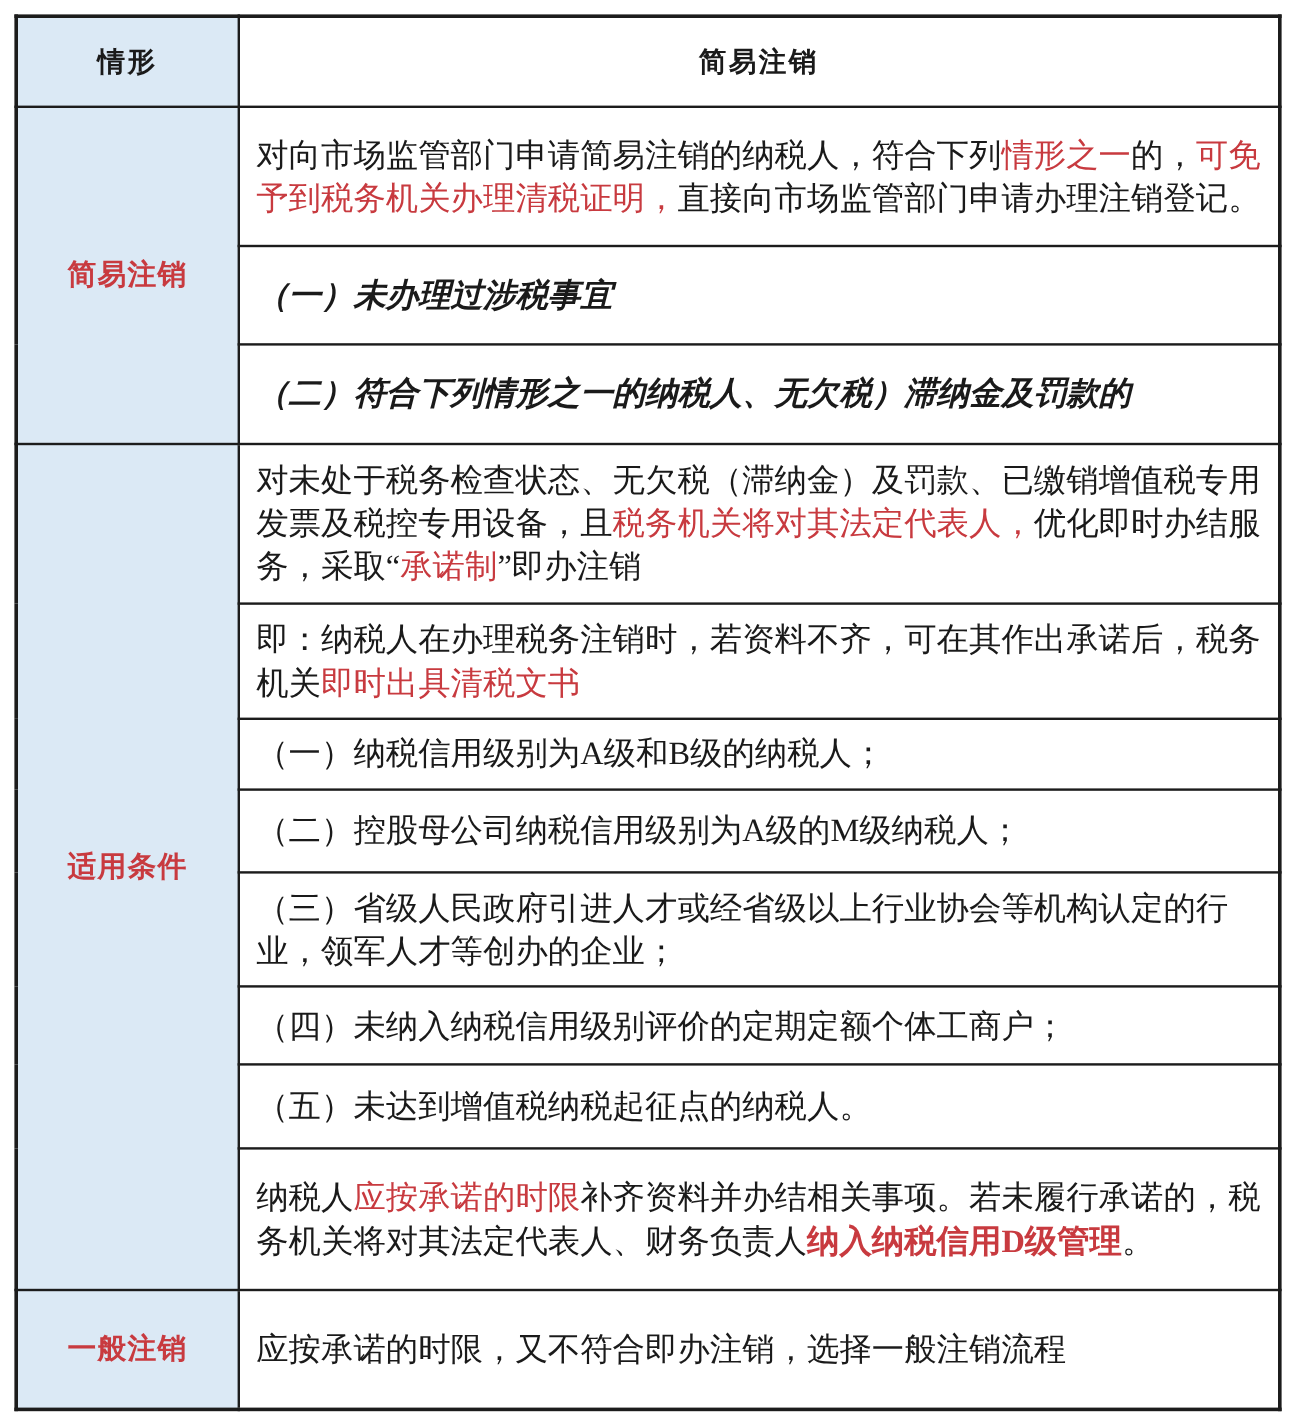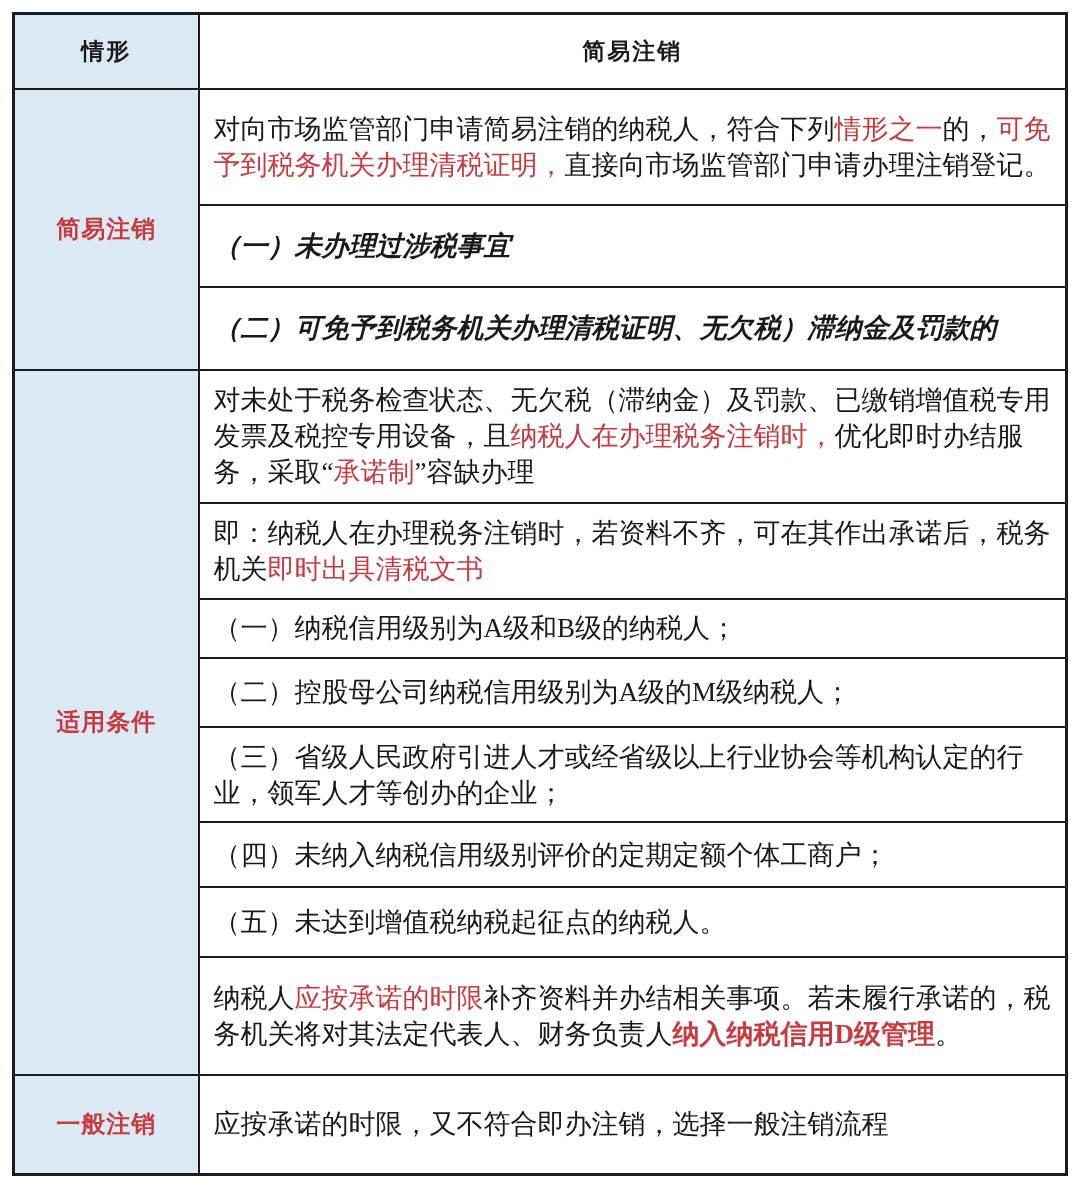--- a/index.html
+++ b/index.html
@@ -87,26 +87,26 @@
     </tr>
 
     <tr class="h114">
       <td class="cat" rowspan="3">简易注销</td>
       <td class="cond"><span>对向市场监管部门申请简易注销的纳税人，符合下列</span><span class="red">情形之一</span><span>的，</span><span class="red">可免予到税务机关办理清税证明，</span><span>直接向市场监管部门申请办理注销登记。</span></td>
     </tr>
     <tr class="h81">
       <td class="cond"><span class="bold">（一）未办理过涉税事宜</span></td>
     </tr>
     <tr class="h81">
-      <td class="cond"><span class="bold">（二）可免予到税务机关办理清税证明、无欠税）滞纳金及罚款的</span></td>
+      <td class="cond"><span class="bold">（二）符合下列情形之一的纳税人、无欠税）滞纳金及罚款的</span></td>
     </tr>
 
     <tr class="h131">
       <td class="cat" rowspan="8">适用条件</td>
-      <td class="cond"><span>对未处于税务检查状态、无欠税（滞纳金）及罚款、已缴销增值税专用发票及税控专用设备，且</span><span class="red">纳税人在办理税务注销时，</span><span>优化即时办结服务，采取“</span><span class="red">承诺制</span><span>”容缺办理</span></td>
+      <td class="cond"><span>对未处于税务检查状态、无欠税（滞纳金）及罚款、已缴销增值税专用发票及税控专用设备，且</span><span class="red">税务机关将对其法定代表人，</span><span>优化即时办结服务，采取“</span><span class="red">承诺制</span><span>”即办注销</span></td>
     </tr>
     <tr class="h113">
       <td class="cond"><span>即：纳税人在办理税务注销时，若资料不齐，可在其作出承诺后，税务机关</span><span class="red">即时出具清税文书</span></td>
     </tr>
     <tr class="h57">
       <td class="cond"><span>（一）纳税信用级别为A级和B级的纳税人；</span></td>
     </tr>
     <tr class="h79">
       <td class="cond"><span>（二）控股母公司纳税信用级别为A级的M级纳税人；</span></td>
     </tr>

